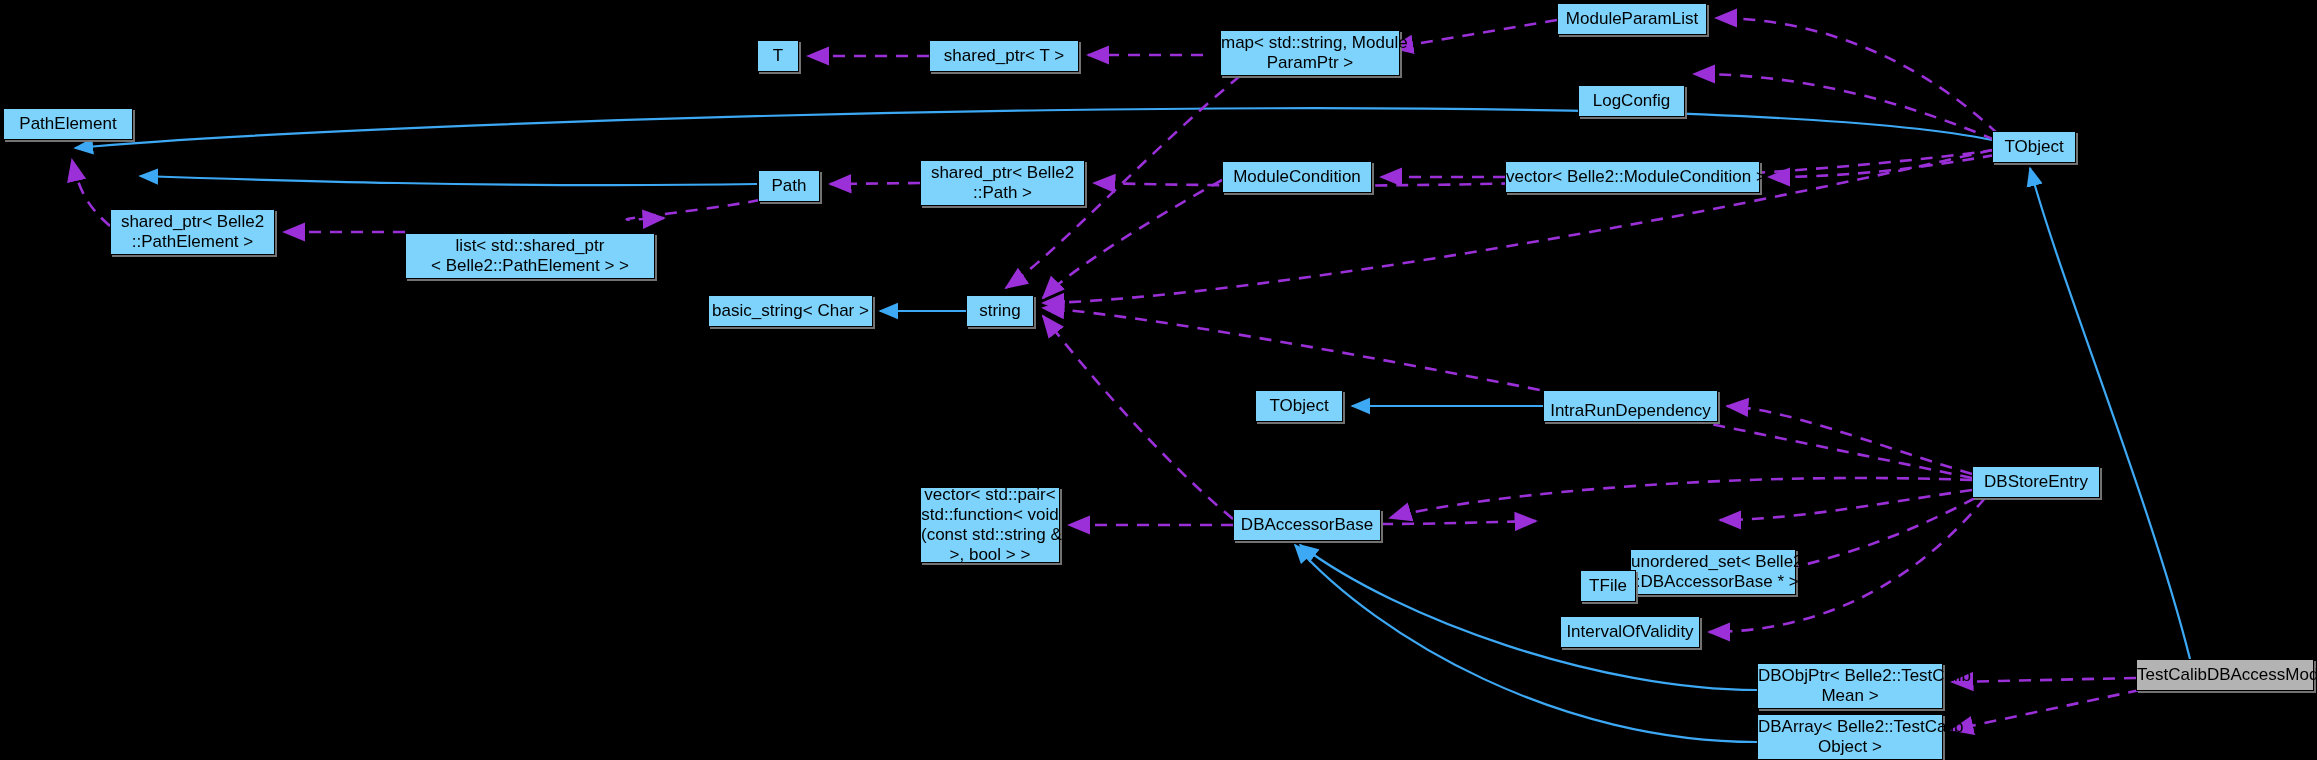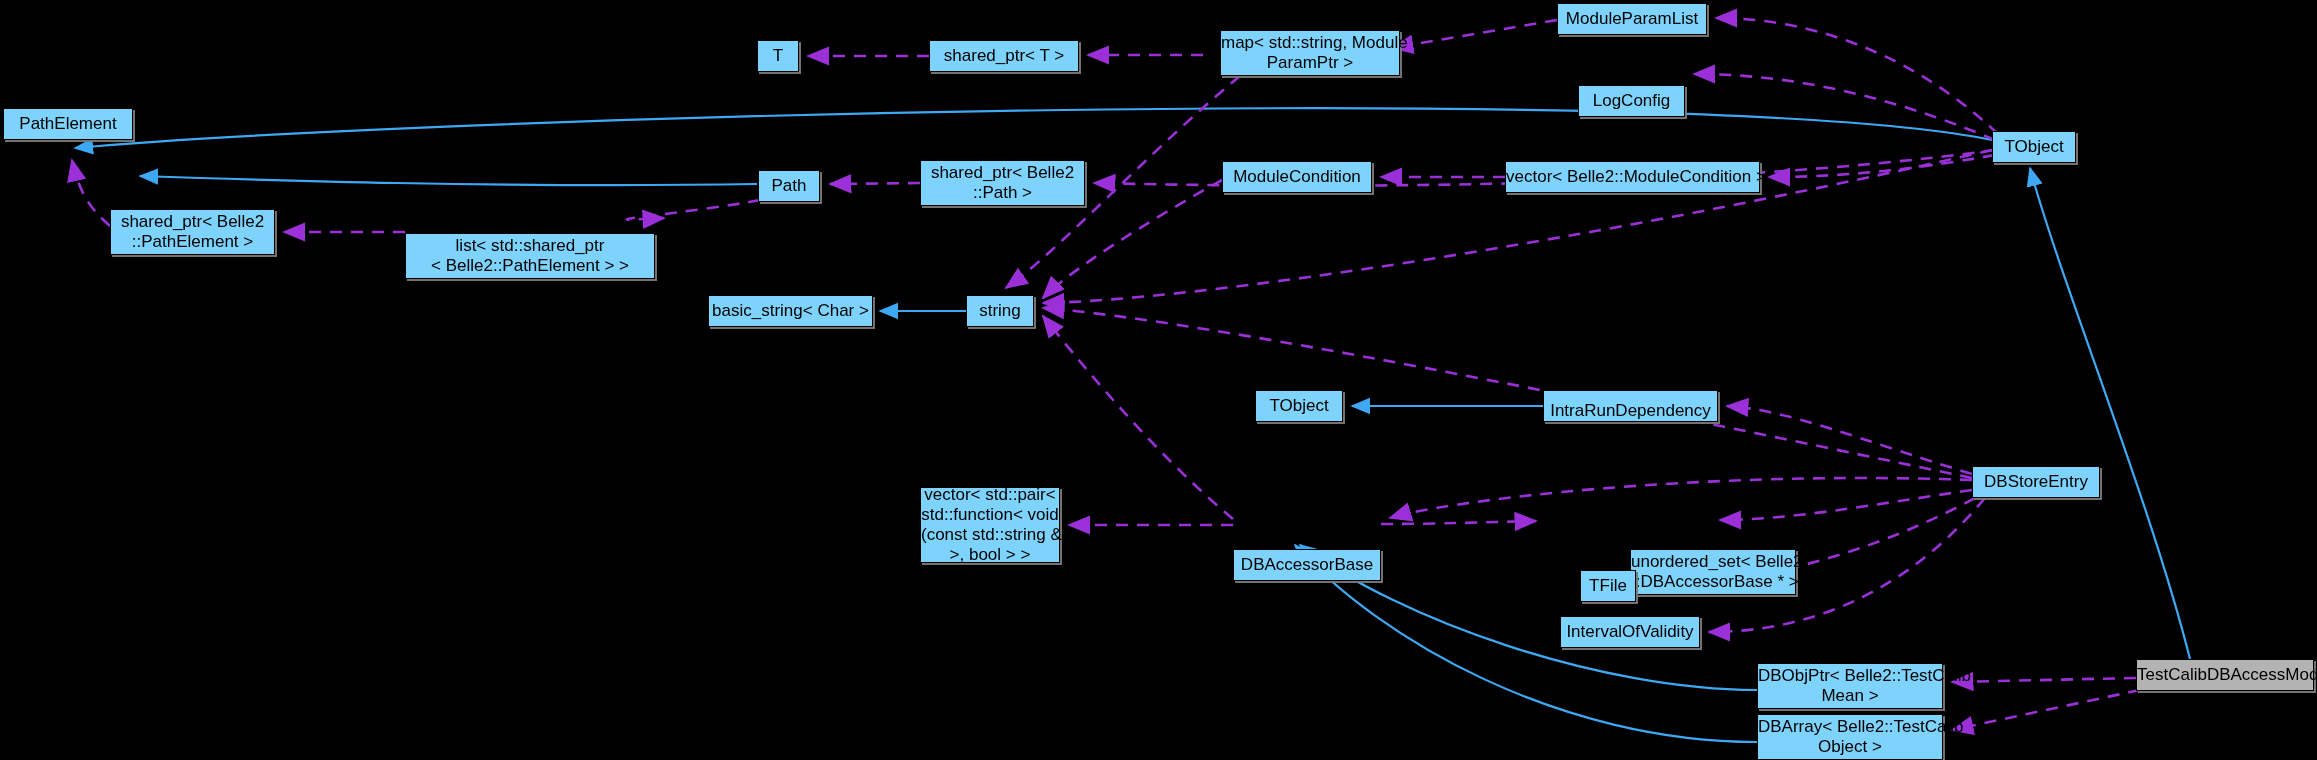--- a/index.html
+++ b/index.html
@@ -114,21 +114,21 @@
       <div class="node" style="left: 1222px; top: 161px; width: 150px; height: 32px;"><span>ModuleCondition</span></div>
       <div class="node" style="left: 1505px; top: 161px; width: 255px; height: 32px;"><span>vector&lt; Belle2::ModuleCondition &gt;</span></div>
       <div class="node" style="left: 708px; top: 295px; width: 165px; height: 32px;"><span>basic_string&lt; Char &gt;</span></div>
       <div class="node" style="left: 966px; top: 295px; width: 68px; height: 32px;"><span>string</span></div>
       <div class="node" style="left: 1255px; top: 390px; width: 88px; height: 32px;"><span>TObject</span></div>
       <div class="node" style="left: 1543px; top: 390px; width: 175px; height: 32px; align-items: flex-end;"><span>IntraRunDependency</span></div>
       <div class="node" style="left: 920px; top: 487px; width: 140px; height: 76px;"><span>vector&lt; std::pair&lt;
 std::function&lt; void
 (const std::string &amp;)
 &gt;, bool &gt; &gt;</span></div>
-      <div class="node" style="left: 1233px; top: 509px; width: 148px; height: 32px; margin-top: 40px;"><span>DBAccessorBase</span></div>
+      <div class="node" style="left: 1233px; top: 509px; width: 148px; height: 32px;"><span>DBAccessorBase</span></div>
       <div class="node" style="left: 1630px; top: 501px; width: 166px; height: 46px; margin-top: 48px;"><span>unordered_set&lt; Belle2
 ::DBAccessorBase * &gt;</span></div>
       <div class="node" style="left: 1972px; top: 466px; width: 128px; height: 32px;"><span>DBStoreEntry</span></div>
       <div class="node" style="left: 1580px; top: 570px; width: 56px; height: 32px;"><span>TFile</span></div>
       <div class="node" style="left: 1560px; top: 616px; width: 140px; height: 32px;"><span>IntervalOfValidity</span></div>
       <div class="node" style="left: 1757px; top: 663px; width: 186px; height: 46px; justify-content: center;"><span>DBObjPtr&lt; Belle2::TestCalib
 Mean &gt;</span></div>
       <div class="node" style="left: 1757px; top: 714px; width: 186px; height: 46px; justify-content: flex-end;"><span>DBArray&lt; Belle2::TestCalib
 Object &gt;</span></div>
       <div class="node highlight" style="left: 2136px; top: 659px; width: 178px; height: 32px;"><span>TestCalibDBAccessModule</span></div>

